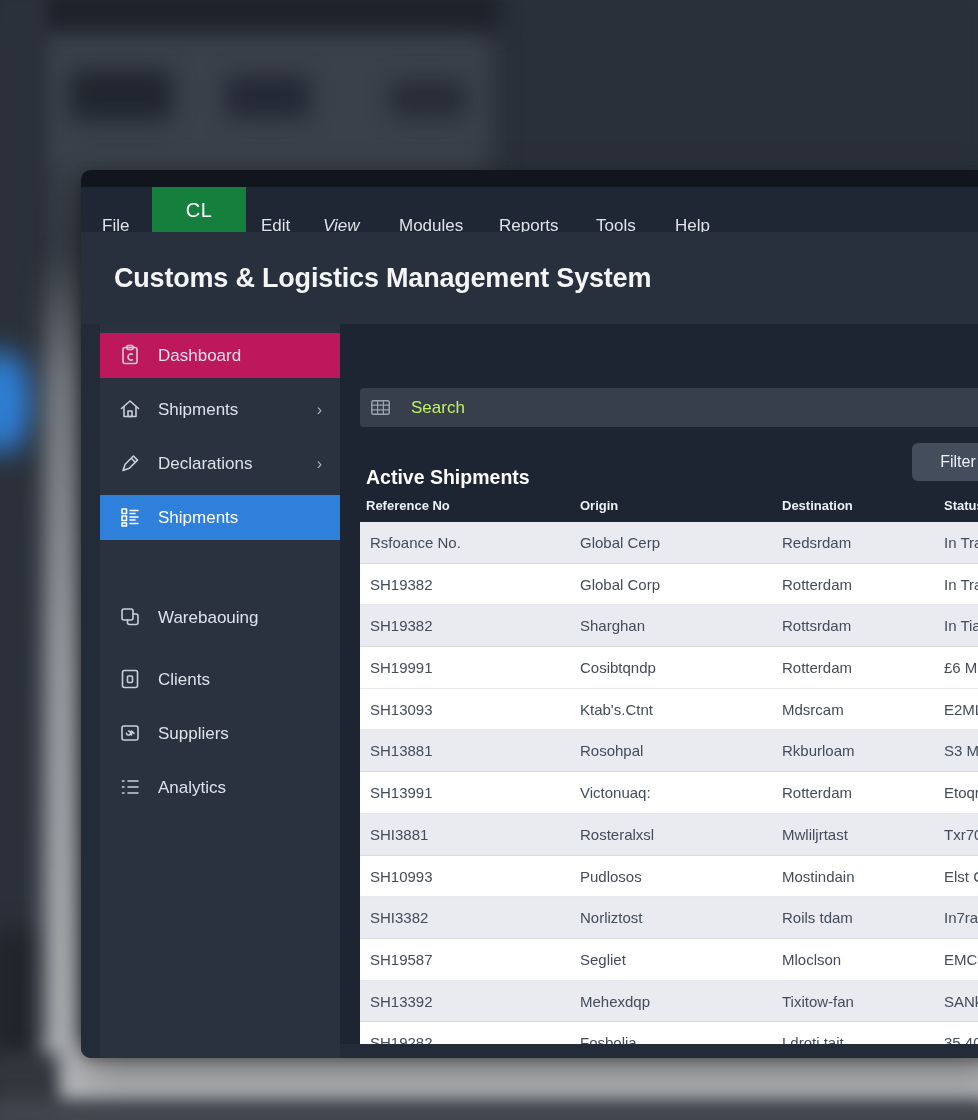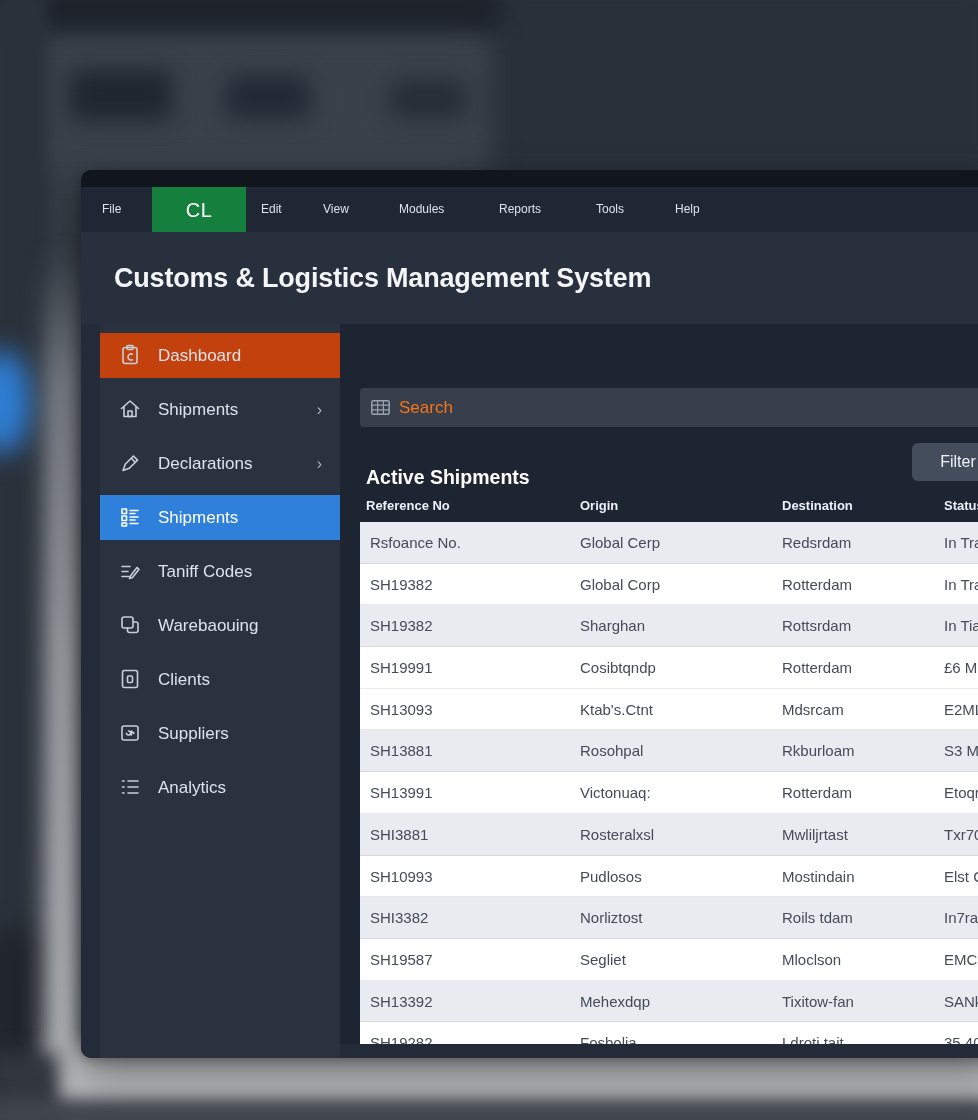--- a/index.html
+++ b/index.html
@@ -19,49 +19,49 @@
   .bg-blue-blob{left:-28px;top:350px;width:60px;height:104px;background:#2e7ed4;border-radius:50%;filter:blur(14px);}
   .bg-bottom-light{left:48px;top:1044px;width:960px;height:66px;background:#bdbec0;filter:blur(10px);}
   .bg-bottom-edge{left:-10px;top:1100px;width:1000px;height:30px;background:#41464e;filter:blur(9px);}
   .bg-bottom-corner{left:-12px;top:1052px;width:70px;height:80px;background:#32373e;filter:blur(10px);}
 
   .window{position:absolute;left:81px;top:170px;width:919px;height:888px;
     background:#242b38;border-radius:10px;overflow:hidden;
     box-shadow:0 18px 42px rgba(0,0,0,.38),0 3px 12px rgba(0,0,0,.25);}
   .win-topstrip{position:absolute;left:0;top:0;width:100%;height:17px;background:#11161e;}
   .menubar{position:absolute;left:0;top:17px;width:100%;height:45px;background:#1f2734;}
-  .menu-item{position:absolute;top:0;height:45px;line-height:45px;font-size:12px;color:#dfe3e9;cursor:default;}
+  .menu-item{position:absolute;top:16px;height:45px;line-height:45px;font-size:17px;color:#dfe3e9;cursor:default;}
   .mi-file{left:21px;}
   .mi-edit{left:180px;}
-  .mi-view{left:242px;}
+  .mi-view{left:242px;font-style:italic;}
   .mi-modules{left:318px;}
   .mi-reports{left:418px;}
   .mi-tools{left:515px;}
   .mi-help{left:594px;}
   .cl-tab{position:absolute;left:71px;top:0;width:94px;height:47px;background:#15803d;
     color:#fff;font-size:20px;line-height:47px;text-align:center;letter-spacing:.5px;}
   .band{position:absolute;left:0;top:62px;width:100%;height:92px;background:#28303d;}
   .band h1{position:absolute;left:33px;top:29px;margin:0;font-size:27px;line-height:34px;letter-spacing:-0.2px;
     font-weight:600;color:#f3f5f7;white-space:nowrap;}
   .content{position:absolute;left:0;top:154px;width:100%;height:734px;background:#242b38;}
   .sidebar{position:absolute;left:19px;top:0;width:240px;height:734px;background:#2a323f;}
   .side-item{position:absolute;left:0;width:240px;height:45px;color:#dde2e9;font-size:17px;cursor:default;}
   .side-item .icon{position:absolute;left:18px;top:10px;width:24px;height:24px;}
   .side-item .icon svg{display:block;width:24px;height:24px;stroke:#c8cfd8;fill:none;
     stroke-width:1.6;stroke-linecap:round;stroke-linejoin:round;}
   .side-item .lbl{position:absolute;left:58px;top:0;line-height:45px;white-space:nowrap;}
   .side-item .chev{position:absolute;right:18px;top:0;line-height:45px;font-size:16px;color:#aab2bd;}
-  .side-item.hl{background:#c2410c;}
+  .side-item.hl{background:#be185d;}
   .side-item.sel{background:#2e80da;color:#fff;}
   .side-item.sel .icon svg{stroke:#fff;}
   .main{position:absolute;left:259px;top:0;width:660px;height:720px;background:#1d2532;overflow:hidden;}
   .searchbar{position:absolute;left:20px;top:64px;width:700px;height:39px;border-radius:4px;
     background:#373f4d;display:flex;align-items:center;}
   .searchbar svg{margin-left:11px;display:block;}
-  .searchbar .ph{margin-left:9px;font-size:17px;color:#f97316;}
+  .searchbar .ph{margin-left:21px;font-size:17px;color:#bef264;}
   .section-title{position:absolute;left:26px;top:140px;font-size:19.5px;font-weight:700;color:#fff;
     line-height:26px;white-space:nowrap;}
   .filter-btn{position:absolute;left:572px;top:119px;width:92px;height:38px;border-radius:6px;
     background:#434d5b;color:#eef1f5;font-size:16px;line-height:38px;text-align:center;
     font-family:inherit;border:none;padding:0;}
   .thead-label{position:absolute;top:172px;height:20px;line-height:20px;font-size:13px;
     font-weight:600;color:#edf0f4;white-space:nowrap;}
   .th-ref{left:26px;}
   .th-origin{left:240px;}
   .th-dest{left:442px;}
@@ -154,31 +154,22 @@
           <svg viewBox="0 0 24 24">
               <rect x="4" y="4" width="4.5" height="4.5"></rect>
               <rect x="4" y="11" width="4.5" height="4.5"></rect>
               <rect x="4" y="18" width="4.5" height="3"></rect>
               <path d="M12 5.5h8M12 12h8M12 18.5h8M12 8.5h5M12 15h5"></path>
             </svg>
         </span>
         <span class="lbl">Shipments</span>
       </div>
 
-      <div class="side-item" style="top:225px">
-        <span class="icon">
-          <svg viewBox="0 0 24 24">
-              <path d="M4 7.5h8M4 12.5h6M4 17.5h7"></path>
-              <path d="M12.5 17 19 8.5l2 1.8-6.5 8.2-3 1z"></path>
-            </svg>
-        </span>
-        <span class="lbl">Taniff Codes</span>
-      </div>
-
-      <div class="side-item" style="top:279px">
+
+      <div class="side-item" style="top:271px">
         <span class="icon">
           <svg viewBox="0 0 24 24">
               <rect x="4" y="4" width="11" height="11" rx="2"></rect>
               <path d="M9.5 15v2.5a2 2 0 0 0 2 2H18a2 2 0 0 0 2-2v-6.5a2 2 0 0 0-2-2h-3"></path>
             </svg>
         </span>
         <span class="lbl">Warebaouing</span>
       </div>
 
       <div class="side-item" style="top:333px">

